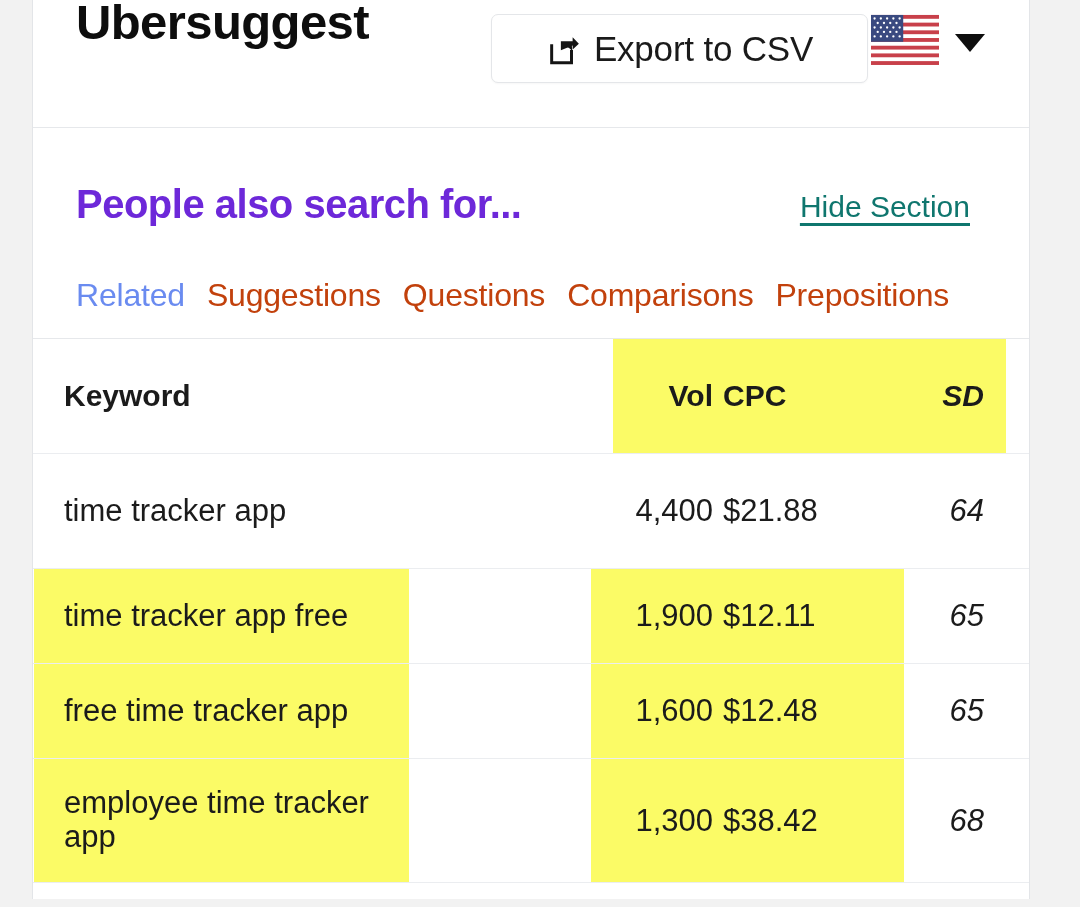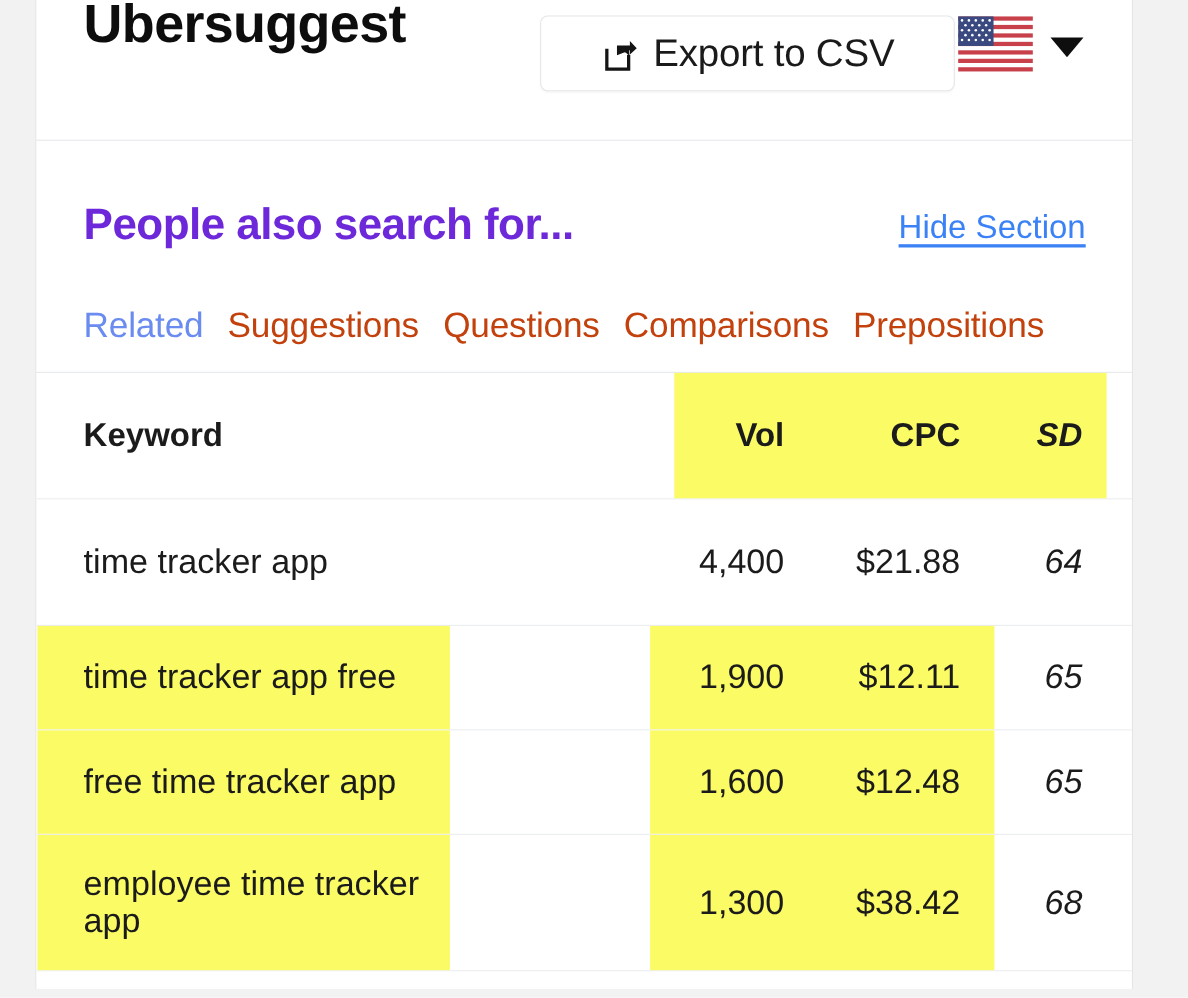--- a/index.html
+++ b/index.html
@@ -120,24 +120,24 @@
     top: 56px;
     font-size: 40px;
     font-weight: bold;
     color: #6d28d9;
     line-height: 1;
     letter-spacing: -0.5px;
     white-space: nowrap;
   }
   .hide-link {
     position: absolute;
-    right: 42px;
+    right: 59px;
     top: 62px;
     font-size: 30px;
-    color: #3b82f6;
+    color: #0f766e;
     text-decoration: underline;
     text-underline-offset: 6px;
     cursor: pointer;
     white-space: nowrap;
     margin-left: 44px;
   }
   .tabs {
     position: absolute;
     left: 43px;
     top: 151px;
@@ -184,26 +184,26 @@
   .hl-metrics { left: 558px; width: 313px; }
   .hl-head    { left: 580px; width: 393px; }
 
   .cell {
     position: absolute;
     z-index: 1;
     color: #1b1b1b;
     line-height: 1.12;
   }
   .c-keyword {
-    left: 43px;
+    left: 31px;
     width: 320px;
     font-size: 31px;
   }
   .c-vol  { left: 520px; width: 160px; text-align: right; font-size: 31px; }
-  .c-cpc  { left: 690px; width: 150px; text-align: right; font-size: 31px; }
+  .c-cpc  { left: 690px; width: 150px; text-align: left; font-size: 31px; }
   .c-sd   { left: 855px; width: 96px;  text-align: right; font-size: 31px; font-style: italic; }
 
   .krow.header .cell { font-weight: bold; font-size: 30px; }
 
   
   .vc {
     position: absolute;
     z-index: 1;
     top: 50%;
     transform: translateY(-50%);

